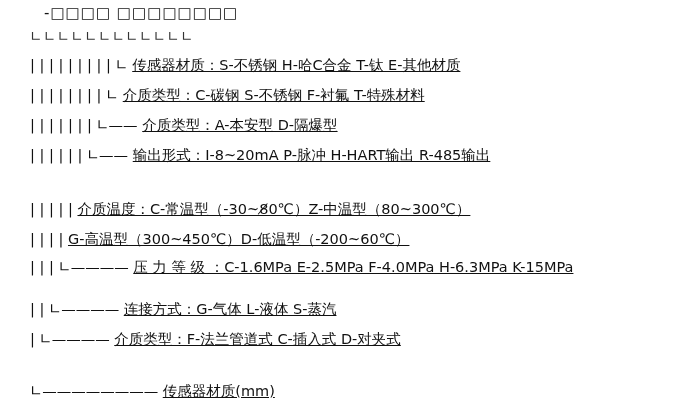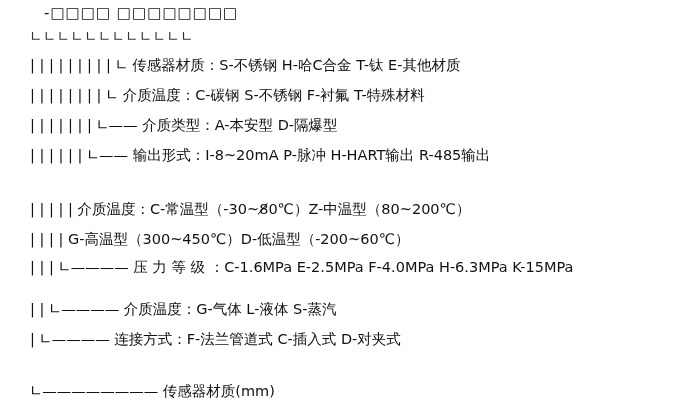--- a/index.html
+++ b/index.html
@@ -53,82 +53,83 @@
     display: inline-block;
     letter-spacing: 0px;
     color: #111;
   }
   .lead {
     display: inline-block;
     color: #111;
   }
   .txt {
     display: inline-block;
+    text-decoration: underline;
   }
 </style>
 </head>
 <body>
 
 <div class="page">
 
   <div class="title">-□□□□ □□□□□□□□</div>
 
   <div class="code-line">∟∟∟∟∟∟∟∟∟∟∟∟</div>
 
   <div class="row" style="top:56px;">
     <span class="bars">|   |  |  |  |  |  |  |  |</span>
     <span class="lead">∟</span>
     <span class="txt">传感器材质：S-不锈钢 H-哈C合金 T-钛 E-其他材质</span>
   </div>
 
   <div class="row" style="top:86px;">
     <span class="bars">|   |  |  |  |  |  |  |</span>
     <span class="lead">∟</span>
-    <span class="txt">介质温度：C-碳钢 S-不锈钢 F-衬氟 T-特殊材料</span>
+    <span class="txt">介质类型：C-碳钢 S-不锈钢 F-衬氟 T-特殊材料</span>
   </div>
 
   <div class="row" style="top:116px;">
     <span class="bars">|   |  |  |  |  |  |</span>
     <span class="lead">∟——</span>
     <span class="txt">介质类型：A-本安型 D-隔爆型</span>
   </div>
 
   <div class="row" style="top:146px;">
     <span class="bars">|   |  |  |  |  |</span>
     <span class="lead">∟——</span>
     <span class="txt">输出形式：I-8~20mA P-脉冲 H-HART输出 R-485输出</span>
   </div>
 
 
   <div class="row" style="top:200px;">
     <span class="bars">|   |  |  |  |</span>
-    <span class="txt">介质温度：C-常温型（-30~8̸0℃）Z-中温型（80~200℃）</span>
+    <span class="txt">介质温度：C-常温型（-30~8̸0℃）Z-中温型（80~300℃）</span>
   </div>
 
   <div class="row" style="top:230px;text-align:right;">
     <span class="bars">|   |  |  |</span>
     <span class="txt">G-高温型（300~450℃）D-低温型（-200~60℃）</span>
   </div>
 
   <div class="row wrap" style="top:258px;">
     <span class="bars">|   |   |</span>
     <span class="lead">∟————</span>
     <span class="txt">压 力 等 级 ：C-1.6MPa E-2.5MPa F-4.0MPa H-6.3MPa K-15MPa</span>
   </div>
 
   <div class="row" style="top:300px;">
     <span class="bars">|    |</span>
     <span class="lead">∟————</span>
-    <span class="txt">介质温度：G-气体 L-液体 S-蒸汽</span>
+    <span class="txt">连接方式：G-气体 L-液体 S-蒸汽</span>
   </div>
 
   <div class="row" style="top:330px;">
     <span class="bars">|</span>
     <span class="lead">∟————</span>
-    <span class="txt">连接方式：F-法兰管道式 C-插入式 D-对夹式</span>
+    <span class="txt">介质类型：F-法兰管道式 C-插入式 D-对夹式</span>
   </div>
 
 
   <div class="row" style="top:382px;">
     <span class="lead">∟————————</span>
     <span class="txt">传感器材质(mm)</span>
   </div>
 
 </div>
 

